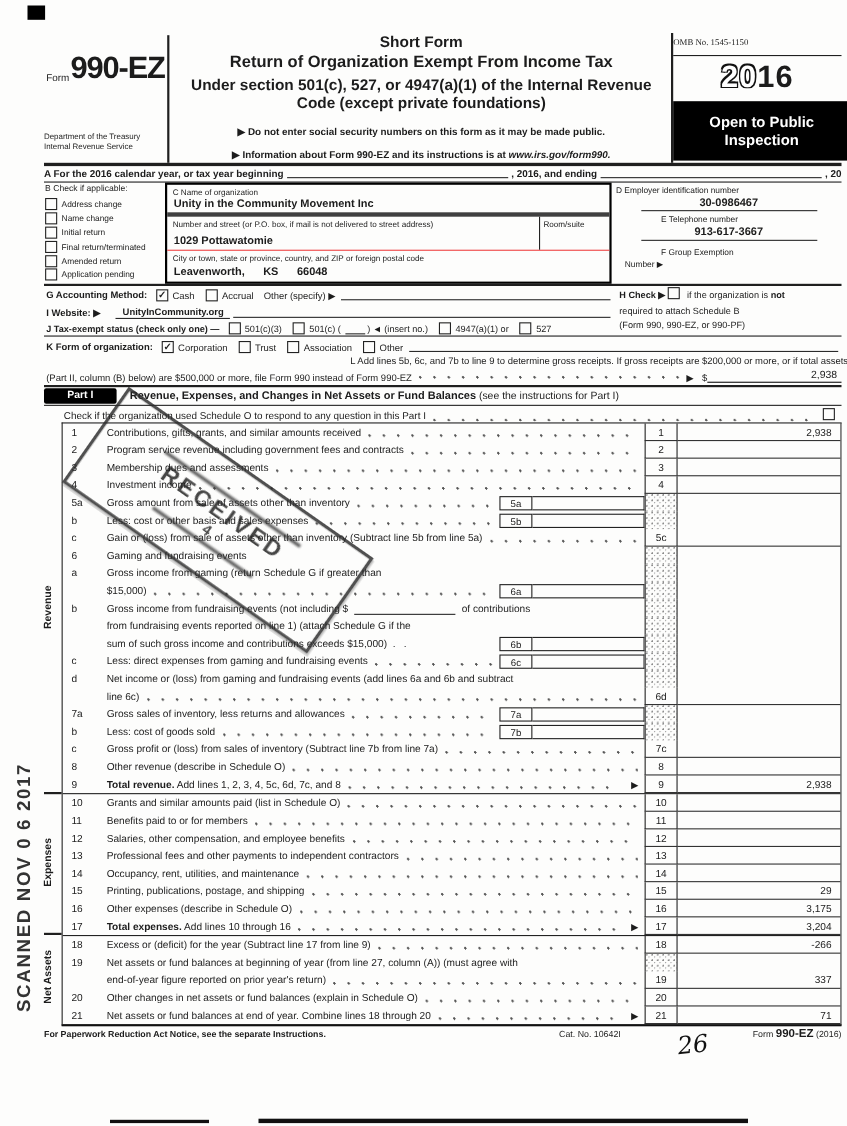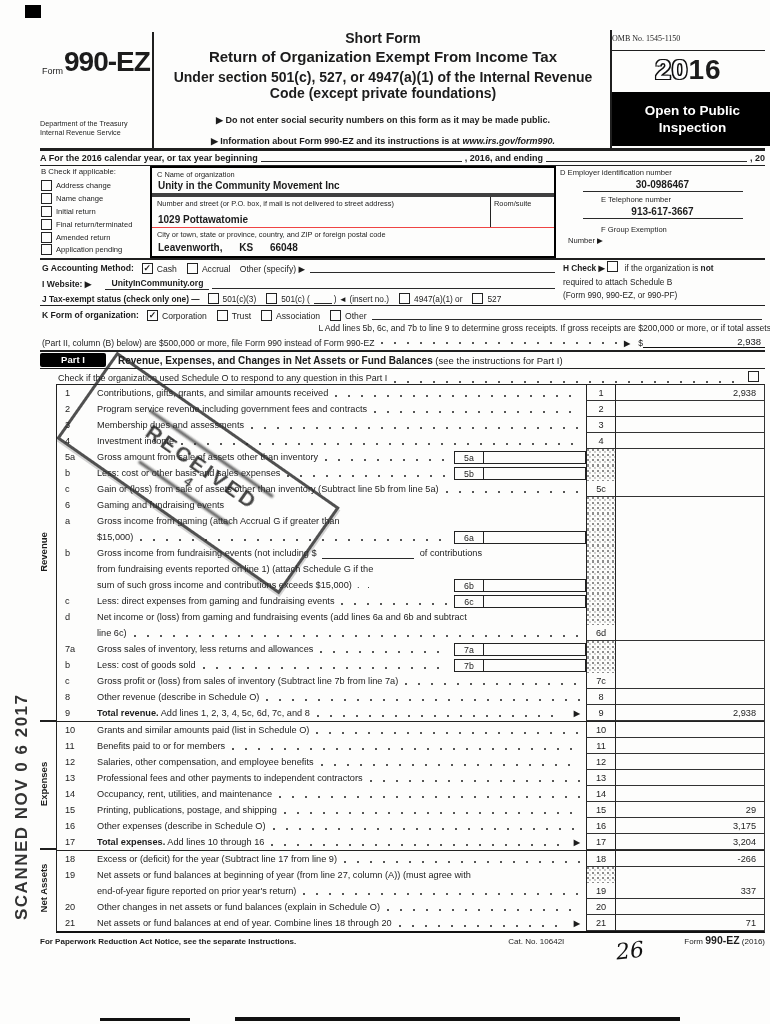--- a/index.html
+++ b/index.html
@@ -376,21 +376,21 @@
           <div class="plbl">
             <span class="t">Gaming and fundraising events</span>
             <span class="spacer"></span>
           </div>
           <span class="pcode shade"></span>
           <span class="pamt"></span>
         </div>
         <div class="prow">
           <span class="pnum">a</span>
           <div class="plbl">
-            <span class="t">Gross income from gaming (attach Accrual G if greater than</span>
+            <span class="t">Gross income from gaming (return Schedule G if greater than</span>
             <span class="spacer"></span>
           </div>
           <span class="pcode shade"></span>
           <span class="pamt"></span>
         </div>
         <div class="prow">
           <span class="pnum"></span>
           <div class="plbl">
             <span class="t">$15,000)</span>
             <span class="leader"></span>

